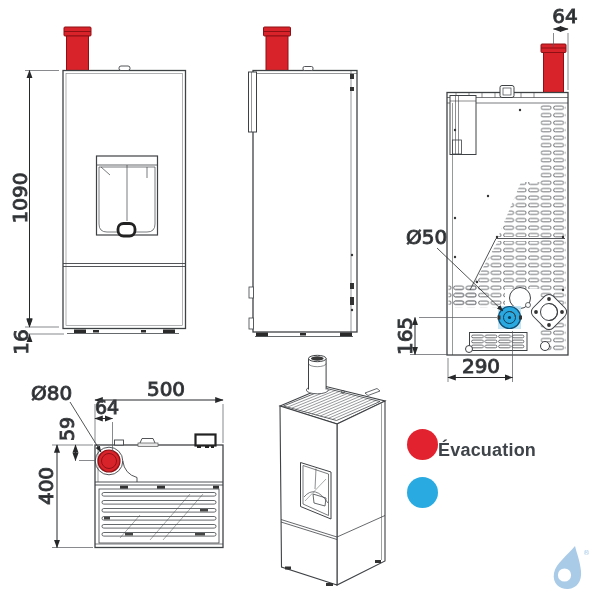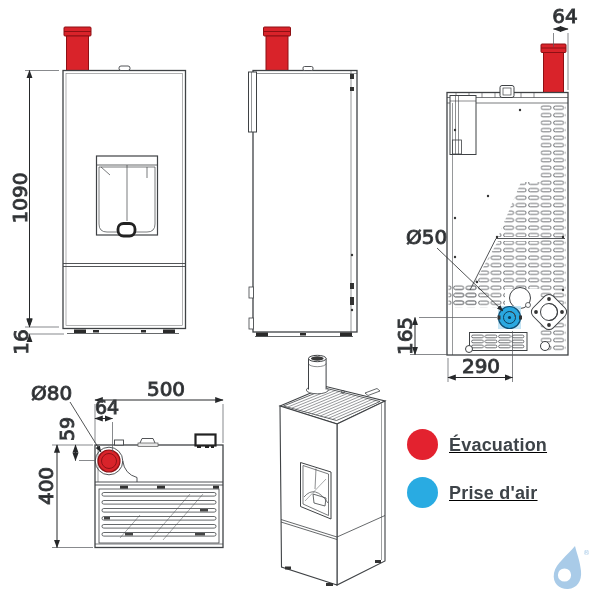--- a/index.html
+++ b/index.html
@@ -2,21 +2,21 @@
 <html><head>
 <meta charset="utf-8">
 <style>
   html,body{margin:0;padding:0;background:#fff;}
   .canvas{position:relative;width:600px;height:600px;background:#ffffff;overflow:hidden;
           font-family:"DejaVu Sans",sans-serif;}
   .drawing{position:absolute;left:0;top:0;}
   .dim{font-family:"DejaVu Sans",sans-serif;font-size:20px;fill:#26282a;}
   .dim.sm{font-size:19px;}
   .legend{position:absolute;left:407px;top:429px;width:185px;}
-  .legend-item{display:flex;align-items:center;gap:11px;margin-bottom:17px;text-decoration:underline;}
+  .legend-item{display:flex;align-items:flex-end;margin-bottom:17px;}
   .legend-item + .legend-item{margin-top:13px;}
   .legend-dot{flex:0 0 31px;width:31px;height:31px;}
   .legend-text{font-family:"Liberation Sans",sans-serif;font-size:18px;line-height:20px;
                font-weight:600;color:#3e4449;letter-spacing:.2px;padding-top:1px;}
   .logo{position:absolute;left:547px;top:543px;}
 </style>
 </head>
 <body>
 
 <div class="canvas">
@@ -365,21 +365,20 @@
     </svg>
     <div class="legend-text">
       <div>Évacuation</div>
     </div>
   </div>
   <div class="legend-item">
     <svg class="legend-dot" viewBox="0 0 31 31">
       <circle cx="15.5" cy="15.5" r="15.5" fill="#29abe2"></circle>
     </svg>
     <div class="legend-text">
-      <div>Prise d'air</div>
     </div>
   </div>
 </div>
 
 <svg class="logo" width="44" height="50" viewBox="0 0 44 50">
   <path d="M28,3 C21,12 9,20 7,30 C5,41 13.5,46.5 21,46 C30,45.4 35,38 34,28 C33,18 30,11 28,3 Z" fill="#a9cbe8"></path>
   <circle cx="17.5" cy="32" r="6.6" fill="#ffffff"></circle>
   <text x="36" y="12" font-size="7" font-family="DejaVu Sans, sans-serif" fill="#a9cbe8">®</text>
 </svg>
 

